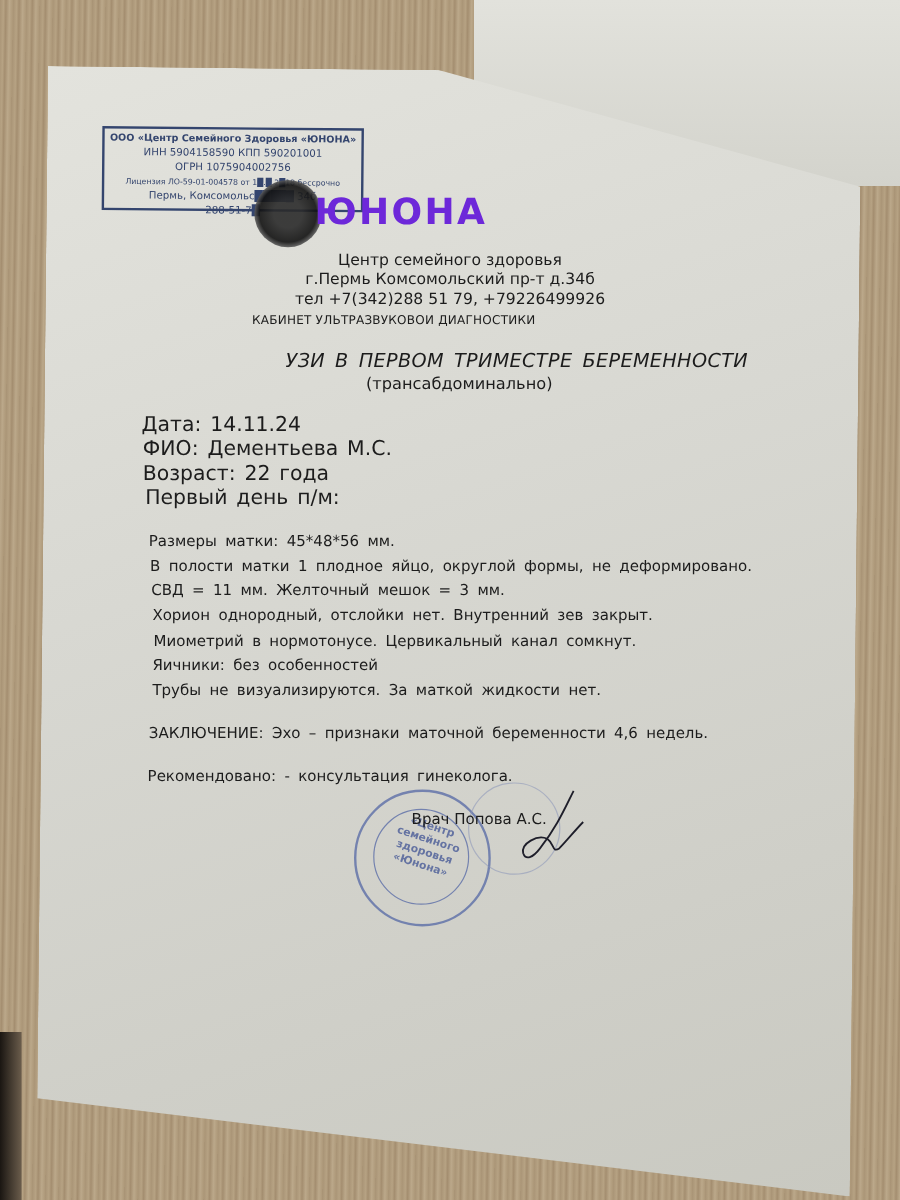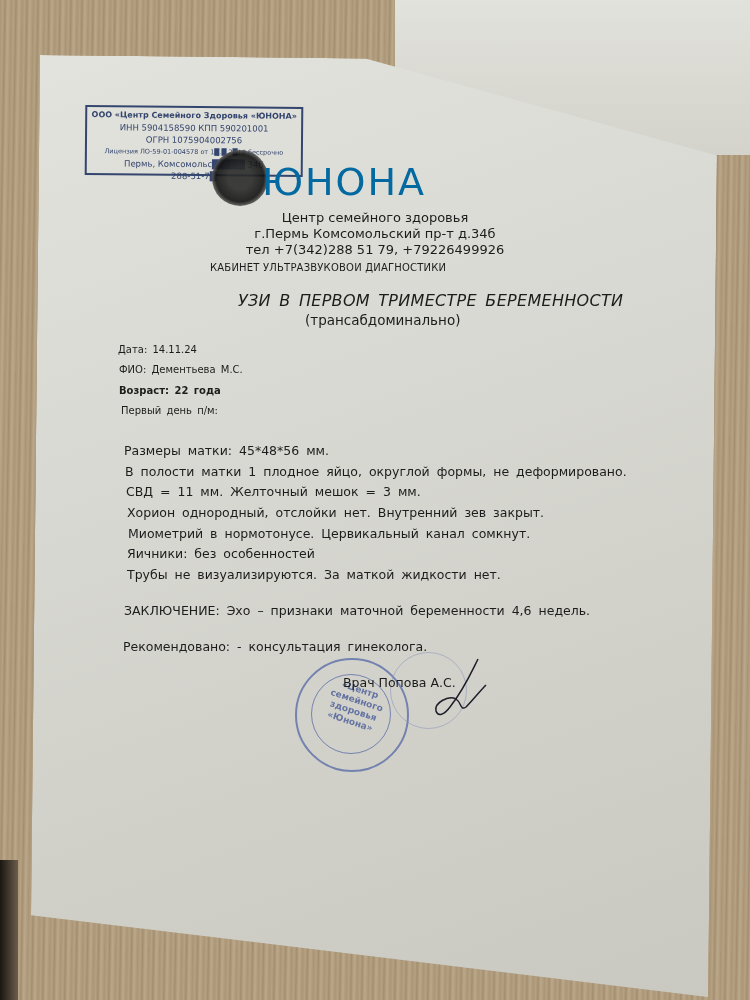--- a/index.html
+++ b/index.html
@@ -12,26 +12,26 @@
     background:linear-gradient(160deg,#e3e3dd 0%,#d8d8d2 40%,#cfcfc8 75%,#c9c9c1 100%);
     clip-path:polygon(0 0,48% 0,100% 10%,100% 100%,0 92%);
     transform:rotate(0.6deg);transform-origin:0 0;}
   .content{position:absolute;left:0;top:0;width:750px;height:761px;}
   .stamp-rect{position:absolute;left:85px;top:106px;width:218px;height:70px;border:2px solid #34456e;
     color:#34456e;font-size:8.5px;line-height:12px;text-align:center;padding-top:2px;box-sizing:border-box;transform:rotate(0.5deg);}
   .stamp-rect .l0{font-weight:bold;font-size:8px;}
   .stamp-rect .lsm{font-size:6.5px;}
   .logo-emblem{position:absolute;left:212px;top:150px;width:56px;height:56px;border-radius:50%;
     background:radial-gradient(circle,#2a2a2a 30%,#111 60%,#555 70%,#222 80%);opacity:.9;}
-  .brand{position:absolute;left:262px;top:160px;font-size:38px;font-weight:normal;letter-spacing:2px;color:#0369a1;}
+  .brand{position:absolute;left:262px;top:160px;font-size:30px;font-weight:bold;letter-spacing:2px;color:#6d28d9;}
   .hdr{position:absolute;left:225px;top:210px;width:300px;font-size:13px;line-height:16px;text-align:center;}
   .cabinet{position:absolute;left:210px;top:262px;font-size:10px;letter-spacing:.2px;}
   .title{position:absolute;left:238px;top:291px;font-size:16px;letter-spacing:.3px;word-spacing:3px;font-style:italic;}
   .subtitle{position:absolute;left:305px;top:312px;font-size:13.5px;}
-  .field{position:absolute;font-size:10px;word-spacing:2px;}
+  .field{position:absolute;font-size:17px;word-spacing:2px;}
   .body-line{position:absolute;font-size:12.5px;word-spacing:3px;}
   .round-stamp{position:absolute;left:295px;top:658px;width:110px;height:110px;border-radius:50%;
     border:2px solid #5d6fa8;opacity:.8;}
   .round-stamp .inner{position:absolute;left:14px;top:14px;width:78px;height:78px;border-radius:50%;border:1px solid #5d6fa8;}
   .round-stamp .txt{position:absolute;left:28px;top:24px;width:60px;font-size:9px;font-weight:bold;line-height:11px;color:#4a5c98;text-align:center;transform:rotate(18deg);}
   .round-stamp2{position:absolute;left:390px;top:652px;width:75px;height:75px;border-radius:50%;border:1.5px solid #8893b8;opacity:.55;}
   .doctor{position:absolute;left:343px;top:675px;font-size:12.5px;}
   .signature{position:absolute;left:420px;top:655px;width:70px;height:70px;}
 </style>
 </head>
@@ -66,21 +66,21 @@
   <div class="subtitle">(трансабдоминально)</div>
 
   <div class="field" style="left:118px;top:344px;">
     <span>Дата:</span>
     <span>14.11.24</span>
   </div>
   <div class="field" style="left:119px;top:364px;text-align:right;">
     <span>ФИО:</span>
     <span>Дементьева М.С.</span>
   </div>
-  <div class="field" style="left:119px;top:385px;font-weight:bold;">
+  <div class="field" style="left:119px;top:385px;">
     <span>Возраст:</span>
     <span>22 года</span>
   </div>
   <div class="field" style="left:121px;top:405px;">
     <span>Первый  день п/м:</span>
     <span></span>
   </div>
 
   <div class="body-line" style="left:124px;top:443px;">Размеры  матки:   45*48*56  мм.</div>
   <div class="body-line" style="left:125px;top:464px;">В  полости  матки   1  плодное яйцо, округлой формы, не деформировано.</div>

